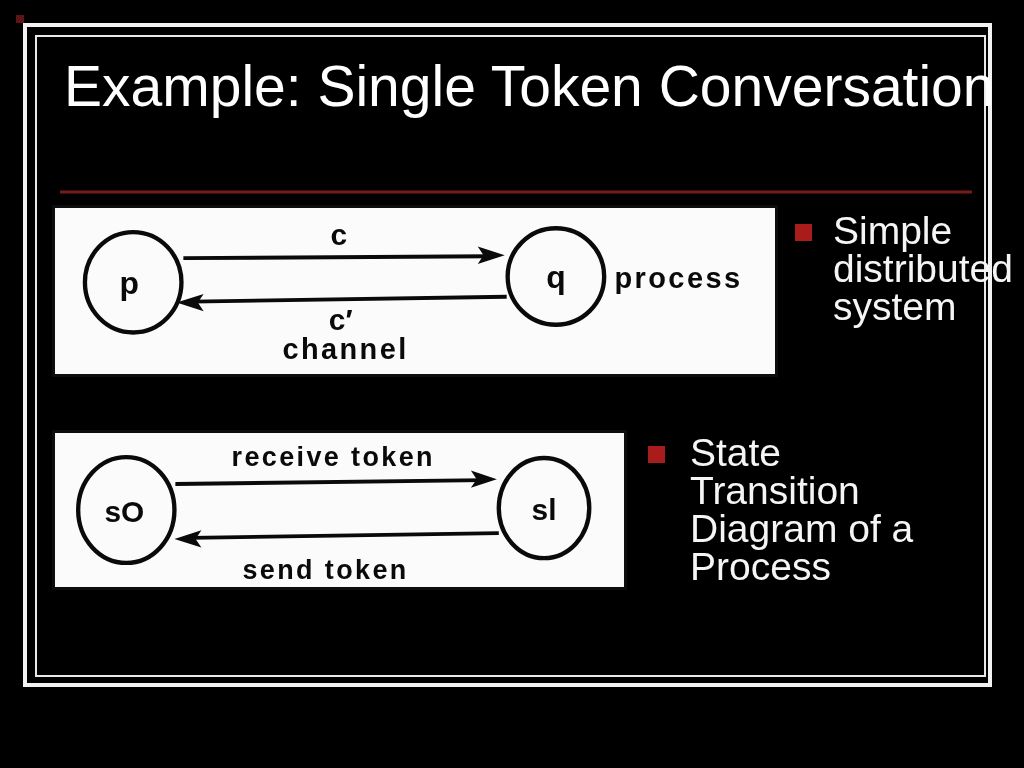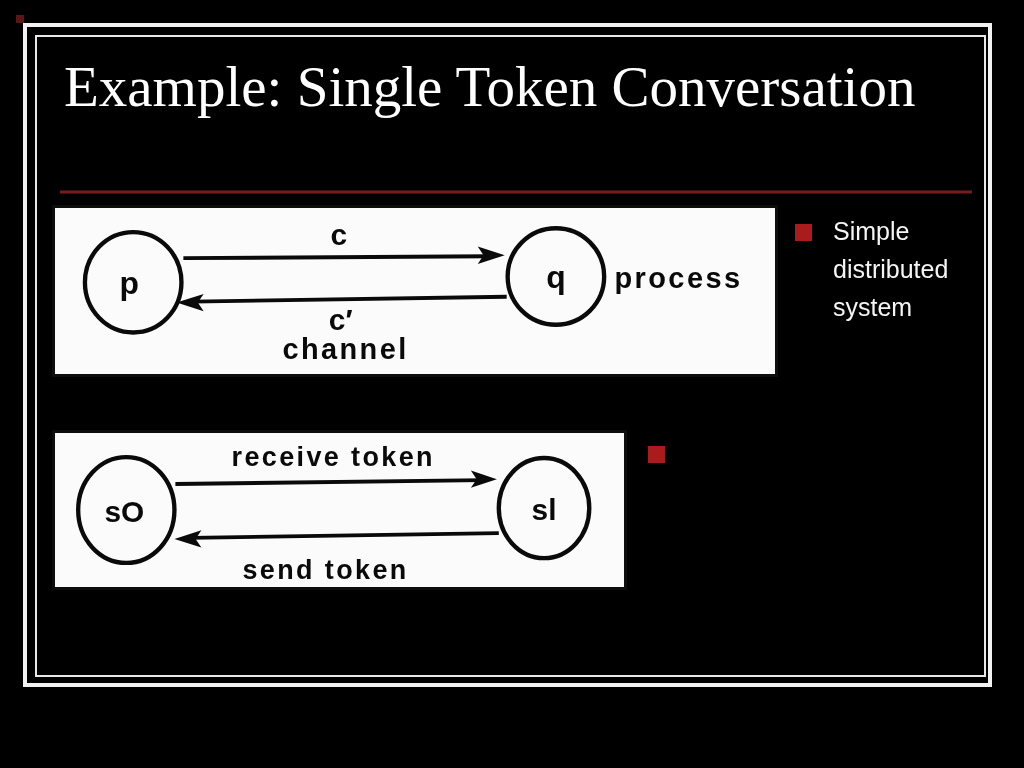--- a/index.html
+++ b/index.html
@@ -37,21 +37,21 @@
     left: 16px; top: 15px;
     width: 8px; height: 8px;
     background: #5c1616;
   }
   
   .title {
     position: absolute;
     left: 64px; top: 60px;
     margin: 0;
     color: #fff;
-    font-family: Liberation Serif, serif;
+    font-family: Liberation Sans, sans-serif;
     font-weight: 400;
     font-size: 57px;
     line-height: 53px;
     letter-spacing: 0px;
     white-space: nowrap;
   }
   .title-line { display: block; }
   .title-rule {
     position: absolute;
     left: 60px; top: 190px;
@@ -79,21 +79,21 @@
   .spaced { letter-spacing: 2.5px; }
   
   .bullet-square {
     position: absolute;
     width: 17px; height: 17px;
     background: #aa1b1b;
   }
   .bullet-text {
     position: absolute;
     color: #f5f5f5;
-    font-size: 25px;
+    font-size: 39px;
     line-height: 38px;
     font-weight: 400;
   }
   .sq-1 { left: 795px; top: 224px; }
   .tx-1 { left: 833px; top: 212px; width: 160px; }
   .sq-2 { left: 648px; top: 446px; }
   .tx-2 { left: 690px; top: 434px; width: 238px; }
 </style>
 </head>
 <body>
@@ -144,14 +144,15 @@
       <text class="dlabel" x="499" y="90" font-size="31" text-anchor="middle">sl</text>
       <text class="dlabel spaced" x="280" y="34" font-size="28" text-anchor="middle">receive token</text>
       <text class="dlabel spaced" x="272" y="152" font-size="28" text-anchor="middle">send token</text>
     </svg>
   </div>
 
   <div class="bullet-square sq-1"></div>
   <div class="bullet-text tx-1">Simple distributed system</div>
 
   <div class="bullet-square sq-2"></div>
+  <div class="bullet-text tx-2">State Transition Diagram of a Process</div>
 
 </div>
 
 </body></html>

